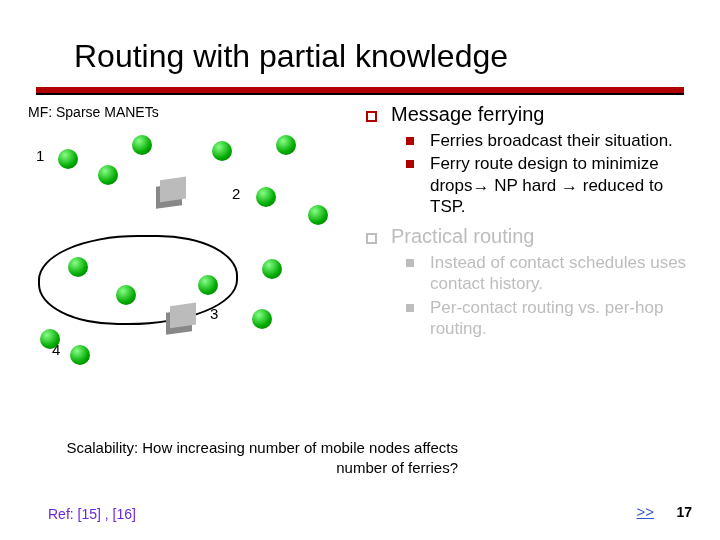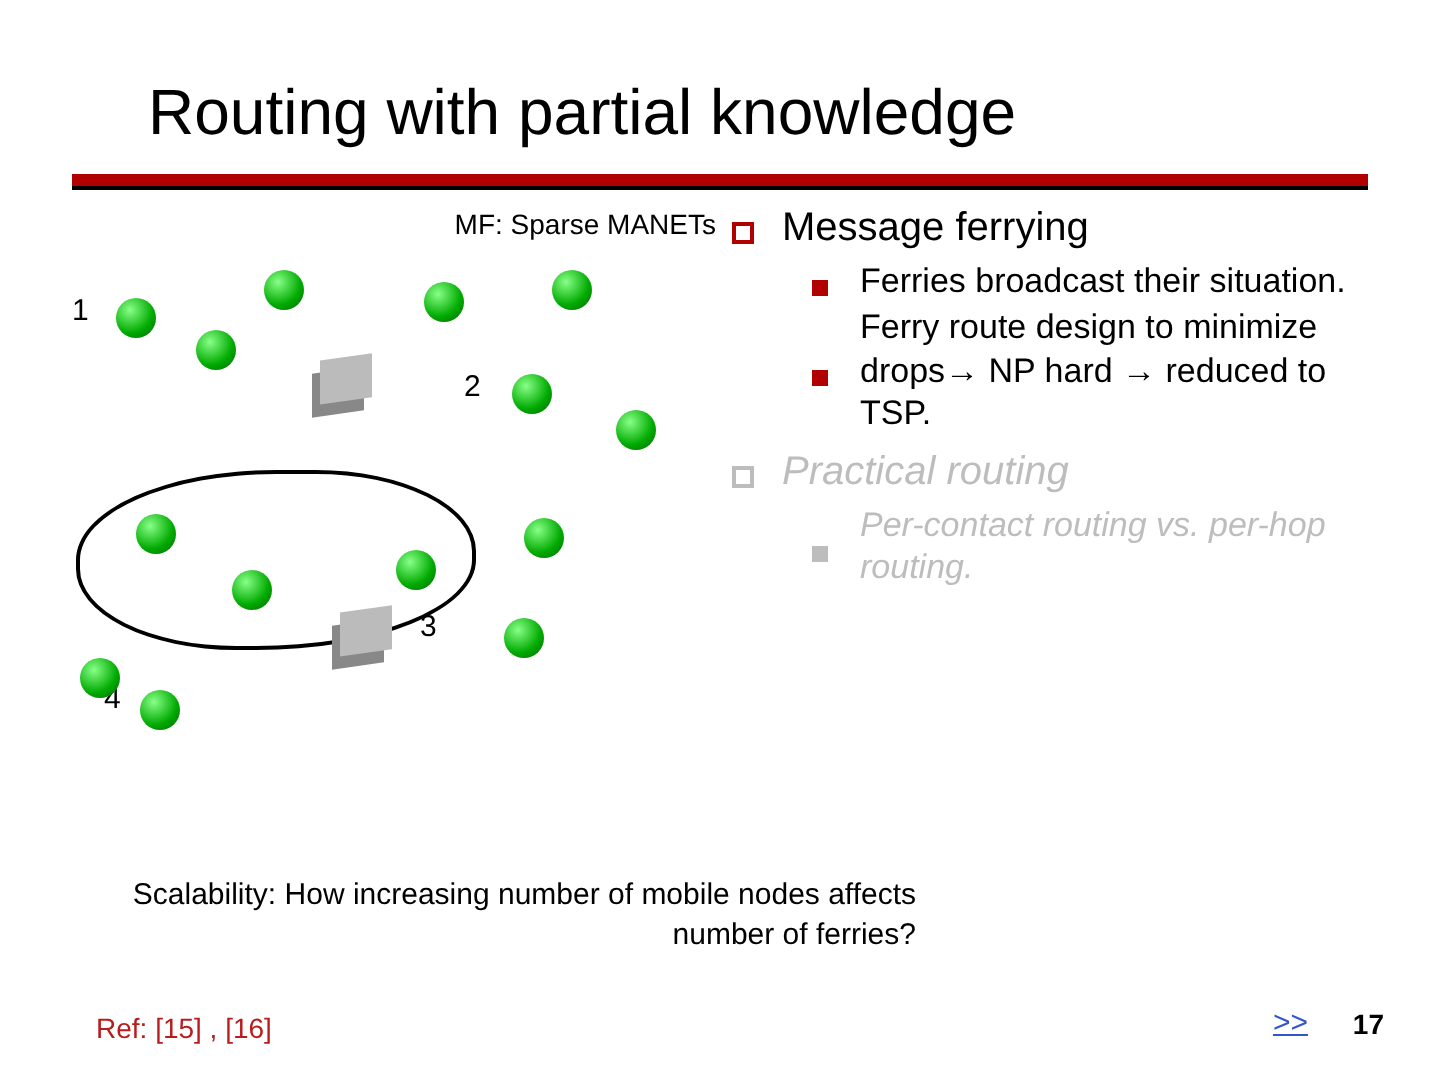--- a/index.html
+++ b/index.html
@@ -21,21 +21,21 @@
     background: #b00000;
     border-bottom: 2px solid #000;
   }
   .content {
     display: flex;
     padding: 8px 18px 0 28px;
   }
   .leftcol { width: 330px; position: relative; }
   .rightcol { flex: 1; padding-left: 4px; }
   .diag-caption {
-    text-align: right;
+    text-align: left;
     font-size: 14px;
     line-height: 1.3;
     margin-bottom: 4px;
   }
   .diagram {
     position: relative;
     width: 320px; height: 230px;
   }
   .node {
     position: absolute;
@@ -74,24 +74,24 @@
   }
   .sq {
     width: 11px; height: 11px;
     border: 2px solid #b00000;
     margin: 8px 14px 0 4px;
     flex: none;
   }
   .sect-title {
     font-size: 20px;
   }
-  .gray { color: #bdbdbd; font-style: italic; }
+  .gray { color: #bdbdbd; }
   .sub {
     display: flex;
-    align-items: center;
+    align-items: flex-start;
     margin-left: 44px;
     font-size: 17px;
     line-height: 1.25;
     margin-bottom: 2px;
   }
   .ssq {
     width: 8px; height: 8px;
     background: #b00000;
     margin: 7px 16px 0 0;
     flex: none;
@@ -102,21 +102,21 @@
     left: 28px; top: 438px;
     width: 430px;
     font-size: 15px;
     line-height: 1.3;
     text-align: right;
   }
   .ref {
     position: absolute;
     left: 48px; bottom: 18px;
     font-size: 14px;
-    color: #b91c1c;
+    color: #6d28d9;
   }
   .nav {
     position: absolute;
     right: 66px; bottom: 20px;
     color: #3355cc;
     text-decoration: underline;
     font-size: 15px;
   }
   .pagenum {
     position: absolute;
@@ -174,20 +174,24 @@
       <div class="ssq"></div>
       <div>Ferry route design to minimize drops→ NP hard → reduced to TSP.</div>
     </div>
 
     <div class="sect" style="margin-top:8px;">
       <div class="sq" style="border-color:#bdbdbd;"></div>
       <div class="sect-title gray">Practical routing</div>
     </div>
     <div class="sub gray">
       <div class="ssq g"></div>
+      <div>Instead of contact schedules uses contact history.</div>
+    </div>
+    <div class="sub gray">
+      <div class="ssq g"></div>
       <div>Per-contact routing vs. per-hop routing.</div>
     </div>
   </div>
 </div>
 
 <div class="scal">Scalability: How increasing number of mobile nodes affects number of ferries?</div>
 <div class="ref">Ref: [15] , [16]</div>
 <a class="nav">&gt;&gt;</a>
 <div class="pagenum">17</div>
 

